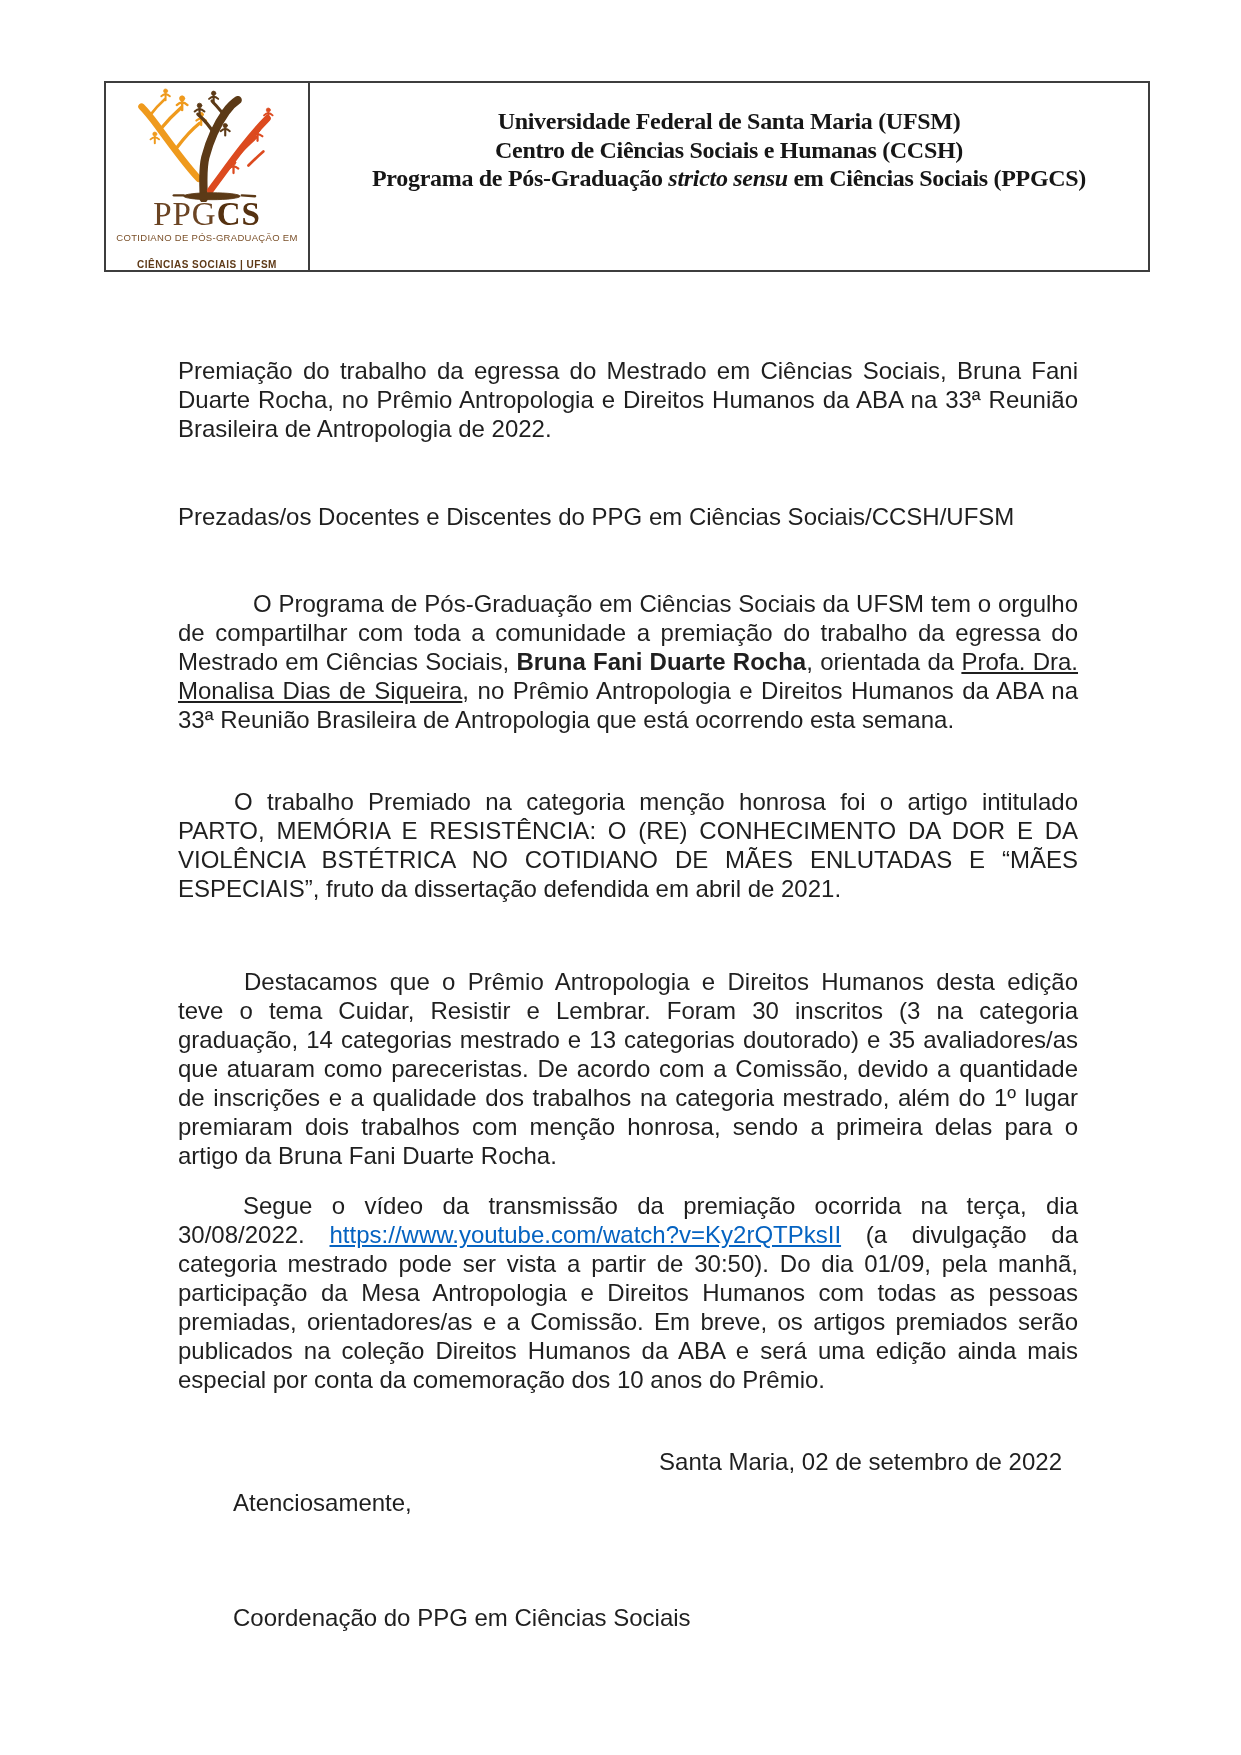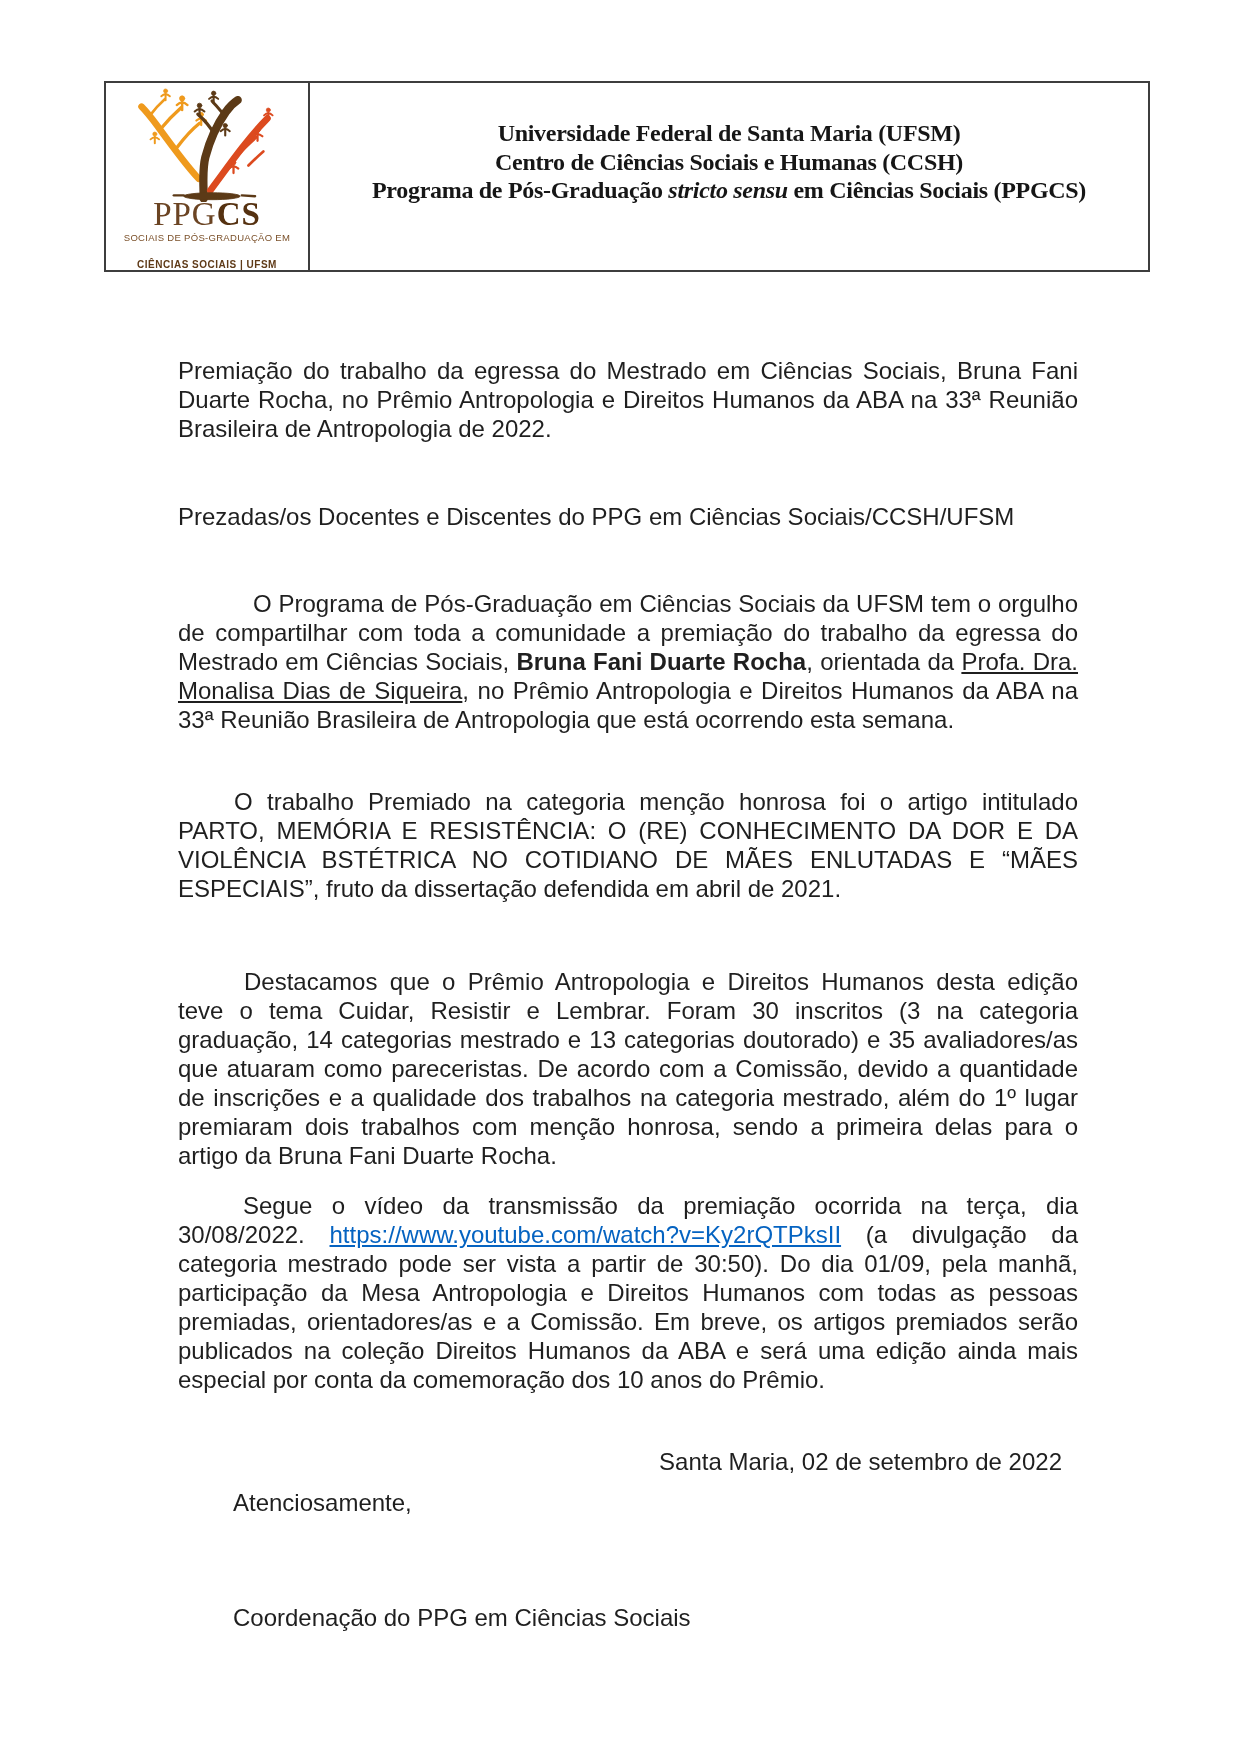--- a/index.html
+++ b/index.html
@@ -27,21 +27,21 @@
   .wordmark .wm-bold { font-weight:bold; color:#553110; }
   .logo-sub1 {
     font-size:9.5px; color:#7a4f28; letter-spacing:0.3px; margin-top:4px;
     white-space:nowrap;
   }
   .logo-sub2 {
     font-size:10px; font-weight:bold; color:#5f3a17; letter-spacing:0.5px;
     margin-top:16px; white-space:nowrap;
   }
   .title-cell {
-    flex:1; text-align:center; padding-top:36px;
+    flex:1; text-align:center; padding-top:24px;
     font-family:"Liberation Serif", serif; font-weight:bold;
     font-size:24px; line-height:28.5px; letter-spacing:-0.3px; color:#161616;
   }
   .title-cell .tline { white-space:nowrap; }
   
   .para {
     position:absolute; left:178px; width:900px;
     font-size:24px; line-height:29px; text-align:justify; color:#1f1f1f;
   }
   .single { text-align:left;margin-top:25px; }
@@ -98,21 +98,21 @@
         </g>
 
         <g stroke="#5C3A17" fill="#5C3A17">
           <ellipse cx="96" cy="133" rx="34" ry="4.2"></ellipse>
           <path d="M50,132 L62,132" stroke-width="3" stroke-linecap="round"></path>
           <path d="M132,132 L148,133" stroke-width="3" stroke-linecap="round"></path>
         </g>
       </svg>
 
       <div class="wordmark"><span>PPG</span><span class="wm-bold">CS</span></div>
-      <div class="logo-sub1">SOCIAIS DE PÓS-GRADUAÇÃO EM</div>
+      <div class="logo-sub1">COTIDIANO DE PÓS-GRADUAÇÃO EM</div>
       <div class="logo-sub2">CIÊNCIAS SOCIAIS | UFSM</div>
     </div>
 
     <div class="title-cell">
       <div class="tline">Universidade Federal de Santa Maria (UFSM)</div>
       <div class="tline">Centro de Ciências Sociais e Humanas (CCSH)</div>
       <div class="tline"><span>Programa de Pós-Graduação </span><i>stricto sensu</i><span> em Ciências Sociais (PPGCS)</span></div>
     </div>
   </div>
 

